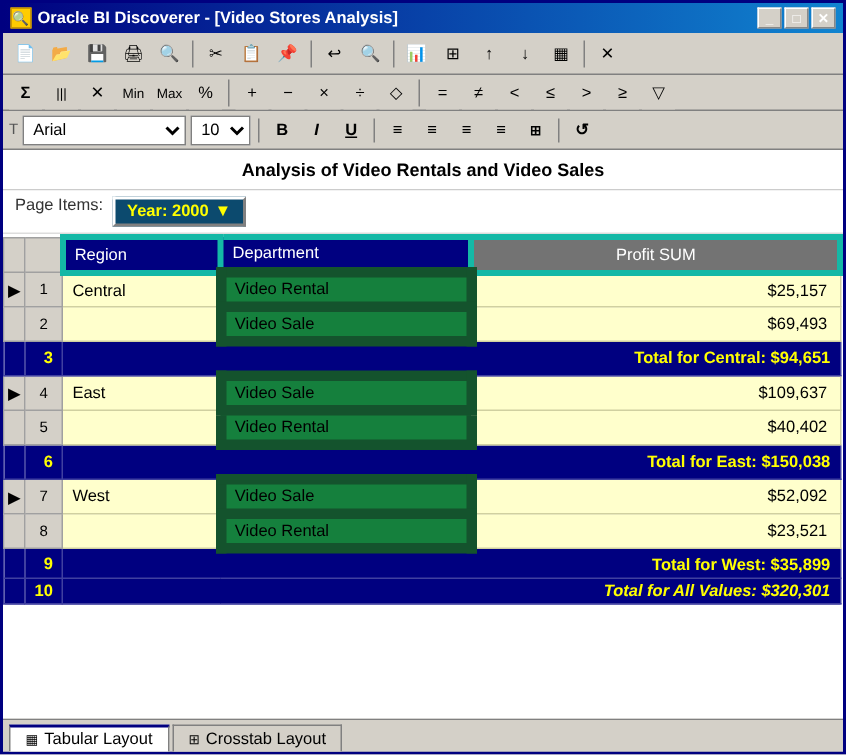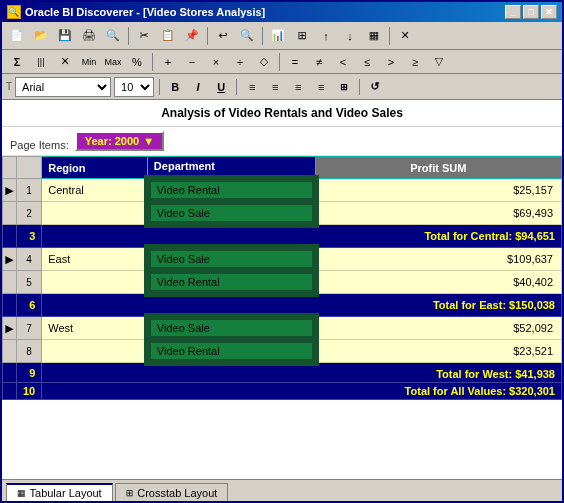--- a/index.html
+++ b/index.html
@@ -134,21 +134,21 @@
       background: #d4d0c8;
       display: flex;
       align-items: center;
       height: 26px;
       border-bottom: 1px solid #808080;
       padding: 2px 4px;
       gap: 3px;
     }
 
     .font-select {
-      width: 96px;
+      width: 109px;
       height: 20px;
       font-size: 11px;
       background: white;
       border: 1px solid #808080;
       padding: 0 2px;
     }
 
     .size-select {
       width: 40px;
       height: 20px;
@@ -192,34 +192,34 @@
       text-align: center;
       font-weight: bold;
       font-size: 12px;
       padding: 6px 0;
       background: white;
       border-bottom: 1px solid #ccc;
     }
 
     .page-items-bar {
       display: flex;
-      align-items: flex-end;
+      align-items: flex-start;
       padding: 4px 8px;
       gap: 6px;
       background: white;
       border-bottom: 1px solid #ddd;
     }
 
     .page-items-label {
       font-size: 11px;
       color: #333;
     }
 
     .year-dropdown {
-      background: #a21caf;
+      background: #0c4a6e;
       color: #ffff00;
       font-size: 11px;
       font-weight: bold;
       padding: 2px 8px;
       border: 2px solid #808080;
       border-top-color: #fff;
       border-left-color: #fff;
       cursor: pointer;
       display: flex;
       align-items: center;
@@ -235,23 +235,23 @@
 
     table {
       border-collapse: collapse;
       width: 100%;
       font-size: 11px;
     }
 
     .col-header {
       background: #000080;
       color: white;
-      font-weight: bold;
+      font-weight: normal;
       padding: 3px 6px;
-      border: 1px solid #14b8a6;
+      border: 4px solid #14b8a6;
       text-align: left;
       margin-left: 12px;
     }
 
     .col-header.profit {
       text-align: center;
       background: #737373;
     }
 
     .row-num {
@@ -517,27 +517,27 @@
             <td class="row-arrow"></td>
             <td class="row-num">8</td>
             <td class="empty-region"></td>
             <td class="cell-dept">Video Rental</td>
             <td class="cell-profit">$23,521</td>
           </tr>
 
           <tr class="total-row">
             <td></td>
             <td>9</td>
-            <td colspan="3" class="total-label-cell">Total for West: $41,938</td>
+            <td colspan="3" class="total-label-cell">Total for West: $35,899</td>
           </tr>
 
           <tr class="grand-total-row">
             <td></td>
             <td>10</td>
-            <td colspan="3" style="">Total for All Values: $320,301</td>
+            <td colspan="3" style="font-style:italic;">Total for All Values: $320,301</td>
           </tr>
         </tbody>
       </table>
     </div>
   </div>
 
   <div class="status-bar">
     <div class="tab active">
       <span class="tab-icon">▦</span>
       <span>Tabular Layout</span>

